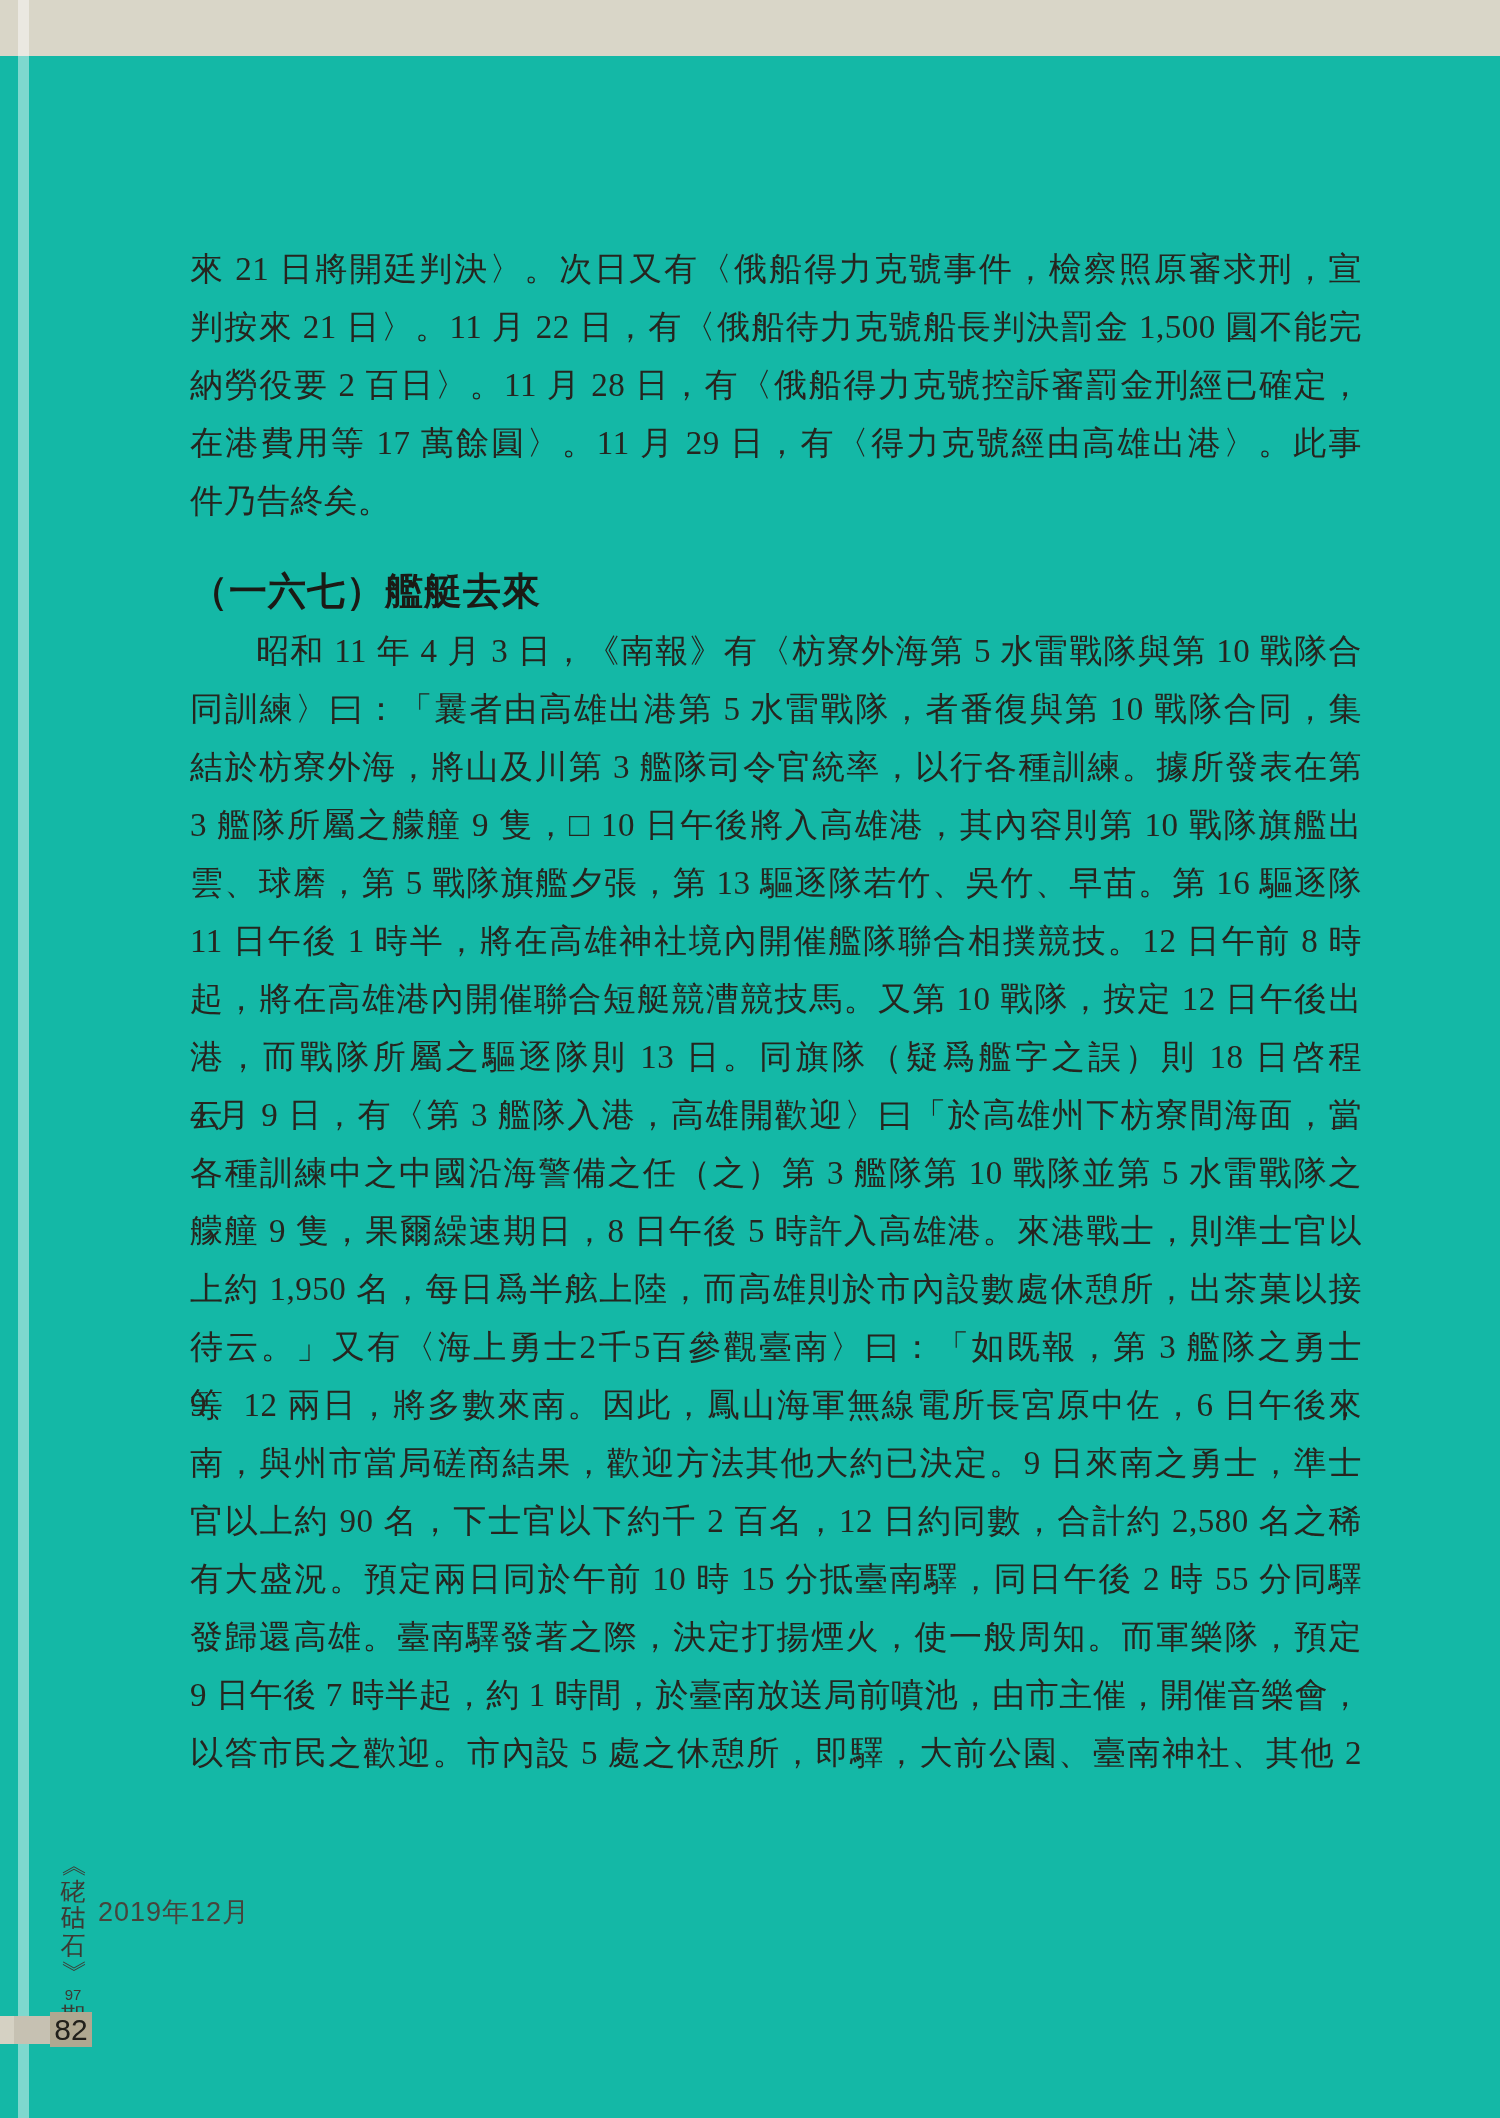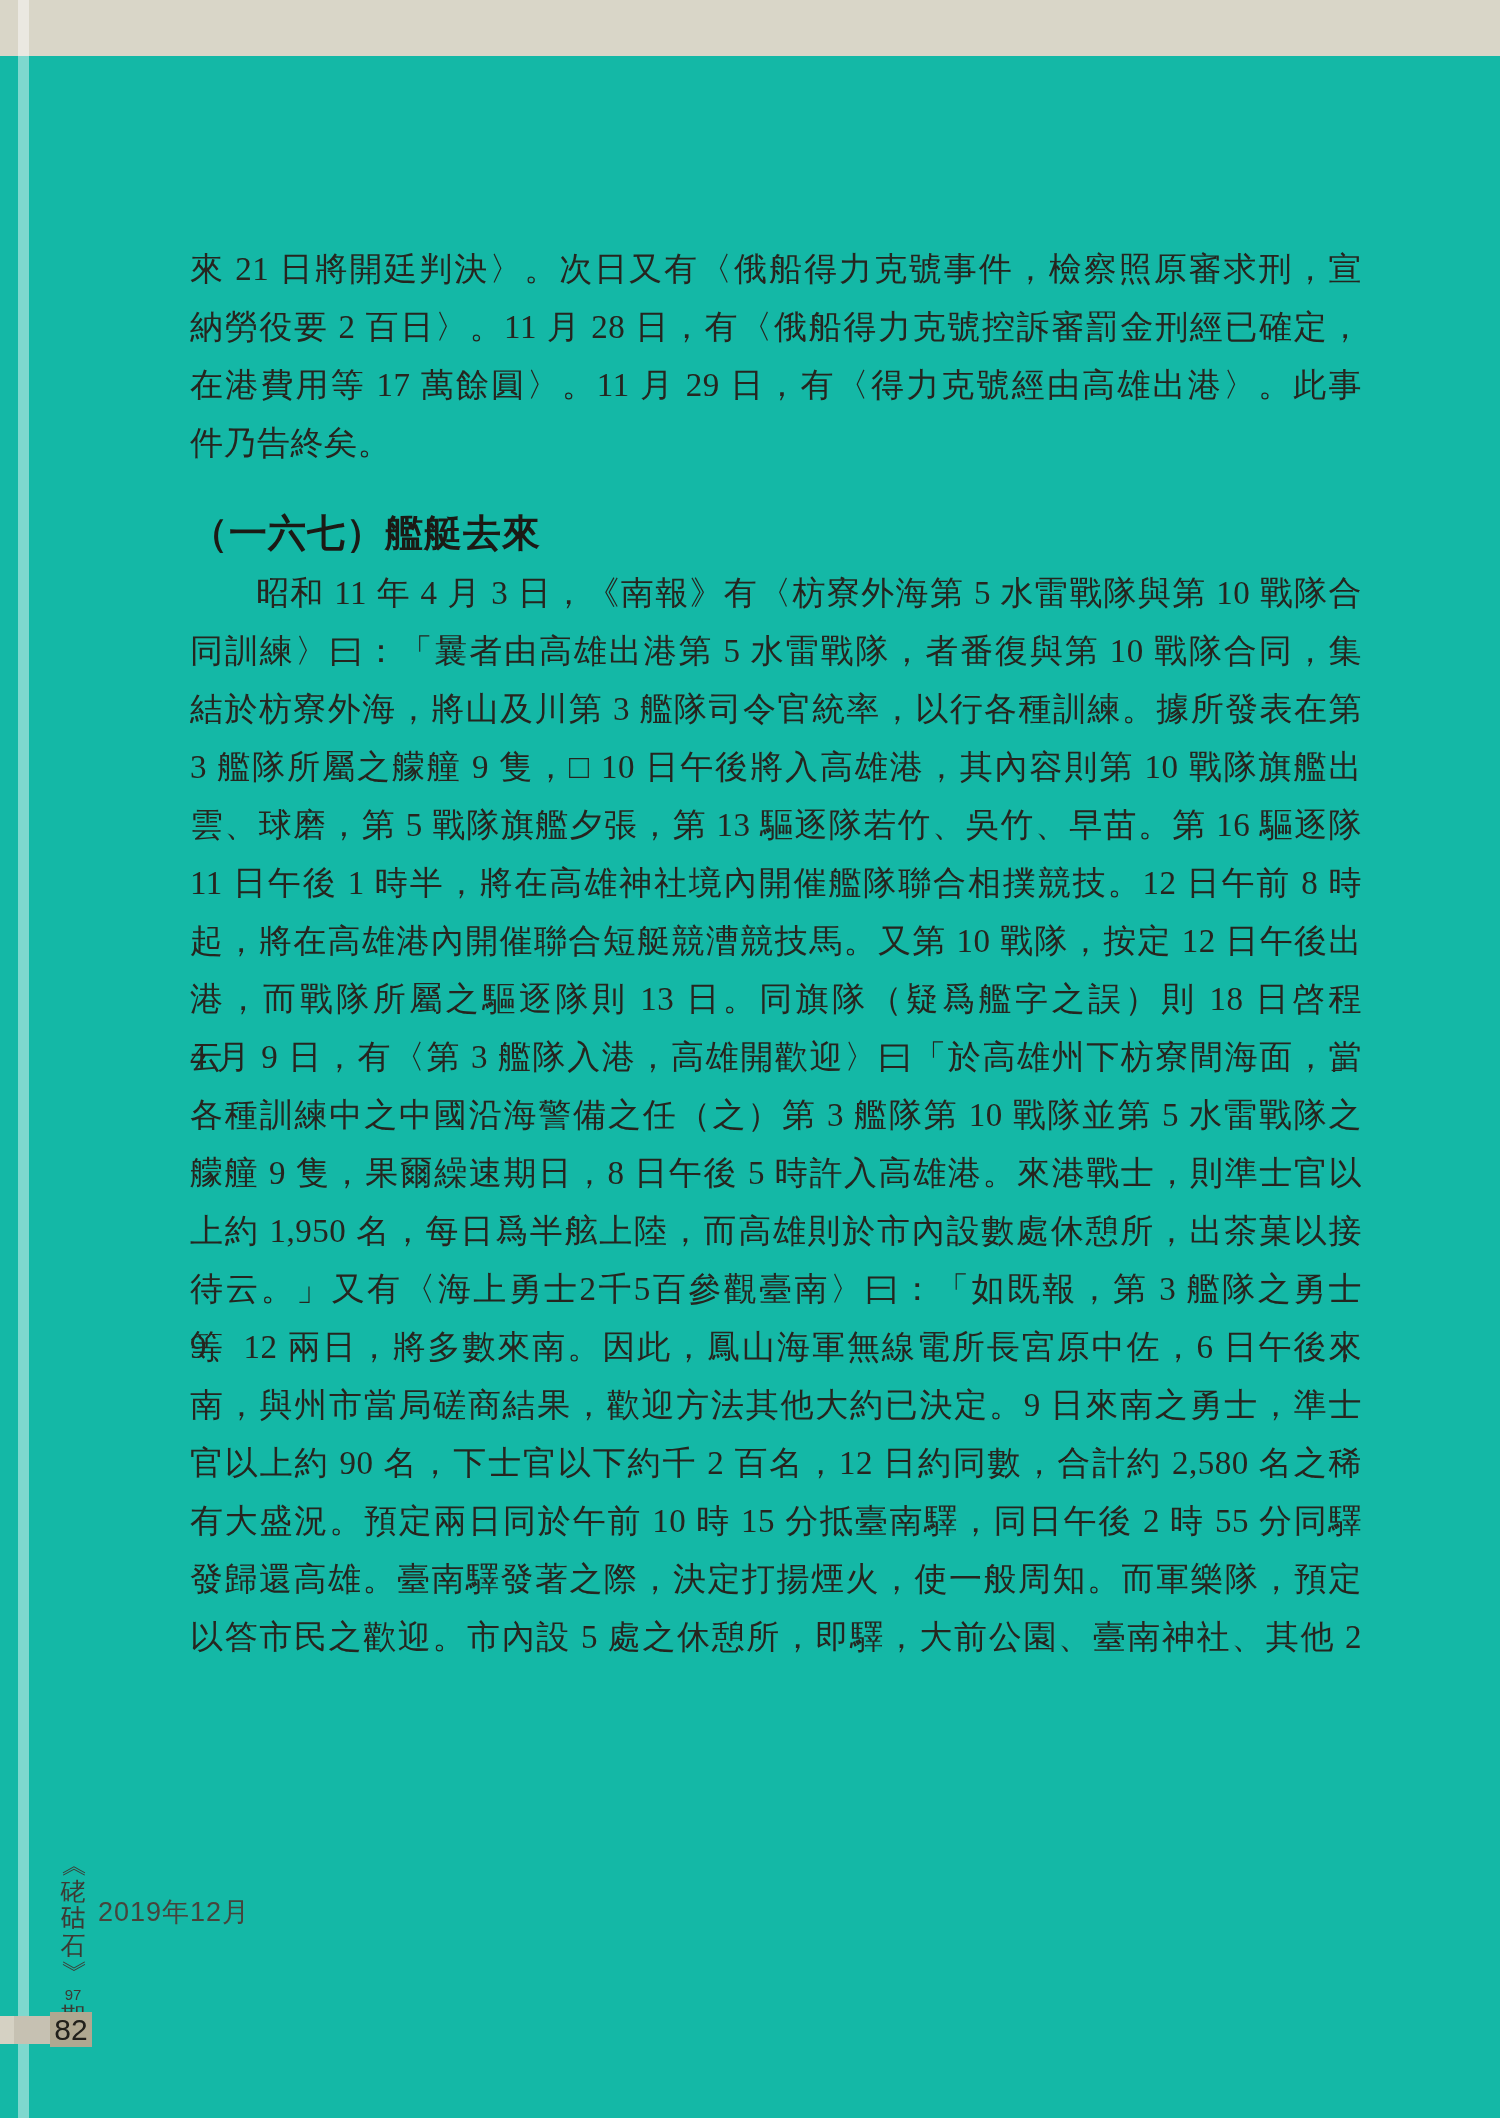--- a/index.html
+++ b/index.html
@@ -105,20 +105,21 @@
 
 <div class="page">
 
   <div class="top-band"></div>
   <div class="left-stripe"></div>
 
   <div class="content">
 
     <div>
         <div class="line">來 21 日將開廷判決〉。次日又有〈俄船得力克號事件，檢察照原審求刑，宣</div>
+        <div class="line">判按來 21 日〉。11 月 22 日，有〈俄船待力克號船長判決罰金 1,500 圓不能完</div>
         <div class="line">納勞役要 2 百日〉。11 月 28 日，有〈俄船得力克號控訴審罰金刑經已確定，</div>
         <div class="line">在港費用等 17 萬餘圓〉。11 月 29 日，有〈得力克號經由高雄出港〉。此事</div>
         <div class="line last-line">件乃告終矣。</div>
       </div>
 
     <div class="section-heading">（一六七）艦艇去來</div>
 
     <div>
         <div class="line indent">昭和 11 年 4 月 3 日，《南報》有〈枋寮外海第 5 水雷戰隊與第 10 戰隊合</div>
         <div class="line">同訓練〉曰：「曩者由高雄出港第 5 水雷戰隊，者番復與第 10 戰隊合同，集</div>
@@ -131,20 +132,21 @@
         <div class="line">4 月 9 日，有〈第 3 艦隊入港，高雄開歡迎〉曰「於高雄州下枋寮間海面，當</div>
         <div class="line">各種訓練中之中國沿海警備之任（之）第 3 艦隊第 10 戰隊並第 5 水雷戰隊之</div>
         <div class="line">艨艟 9 隻，果爾繰速期日，8 日午後 5 時許入高雄港。來港戰士，則準士官以</div>
         <div class="line">上約 1,950 名，每日爲半舷上陸，而高雄則於市內設數處休憩所，出茶菓以接</div>
         <div class="line">待云。」又有〈海上勇士2千5百參觀臺南〉曰：「如既報，第 3 艦隊之勇士等，</div>
         <div class="line">9、12 兩日，將多數來南。因此，鳳山海軍無線電所長宮原中佐，6 日午後來</div>
         <div class="line">南，與州市當局磋商結果，歡迎方法其他大約已決定。9 日來南之勇士，準士</div>
         <div class="line">官以上約 90 名，下士官以下約千 2 百名，12 日約同數，合計約 2,580 名之稀</div>
         <div class="line">有大盛況。預定兩日同於午前 10 時 15 分抵臺南驛，同日午後 2 時 55 分同驛</div>
         <div class="line">發歸還高雄。臺南驛發著之際，決定打揚煙火，使一般周知。而軍樂隊，預定</div>
+        <div class="line">9 日午後 7 時半起，約 1 時間，於臺南放送局前噴池，由市主催，開催音樂會，</div>
         <div class="line">以答市民之歡迎。市內設 5 處之休憩所，即驛，大前公園、臺南神社、其他 2</div>
       </div>
 
   </div>
 
   <div class="journal-vertical">
       <span class="rot">《</span>
       <span>硓</span>
       <span>𥑮</span>
       <span>石</span>

